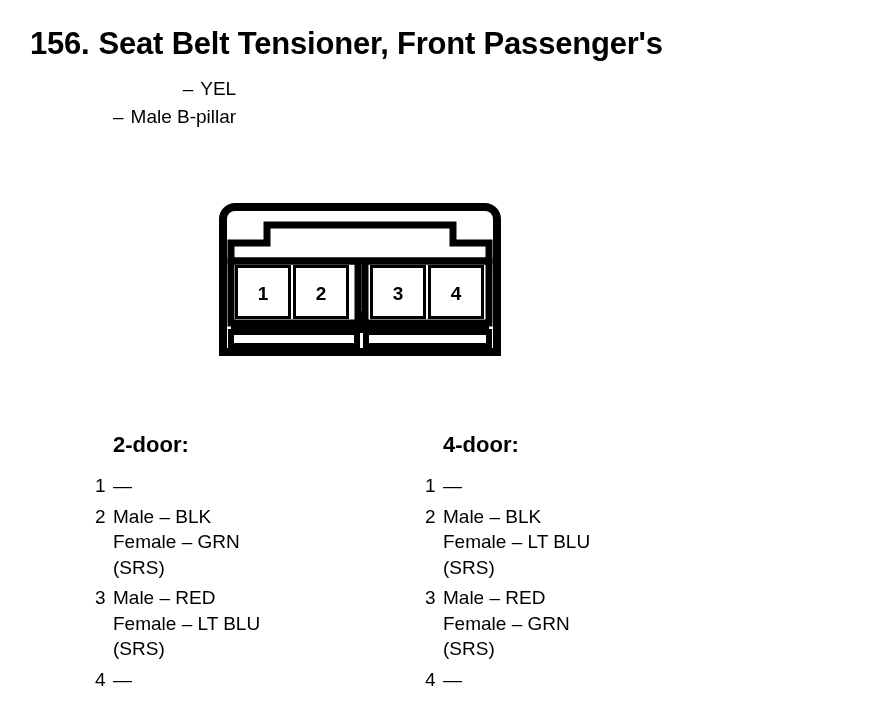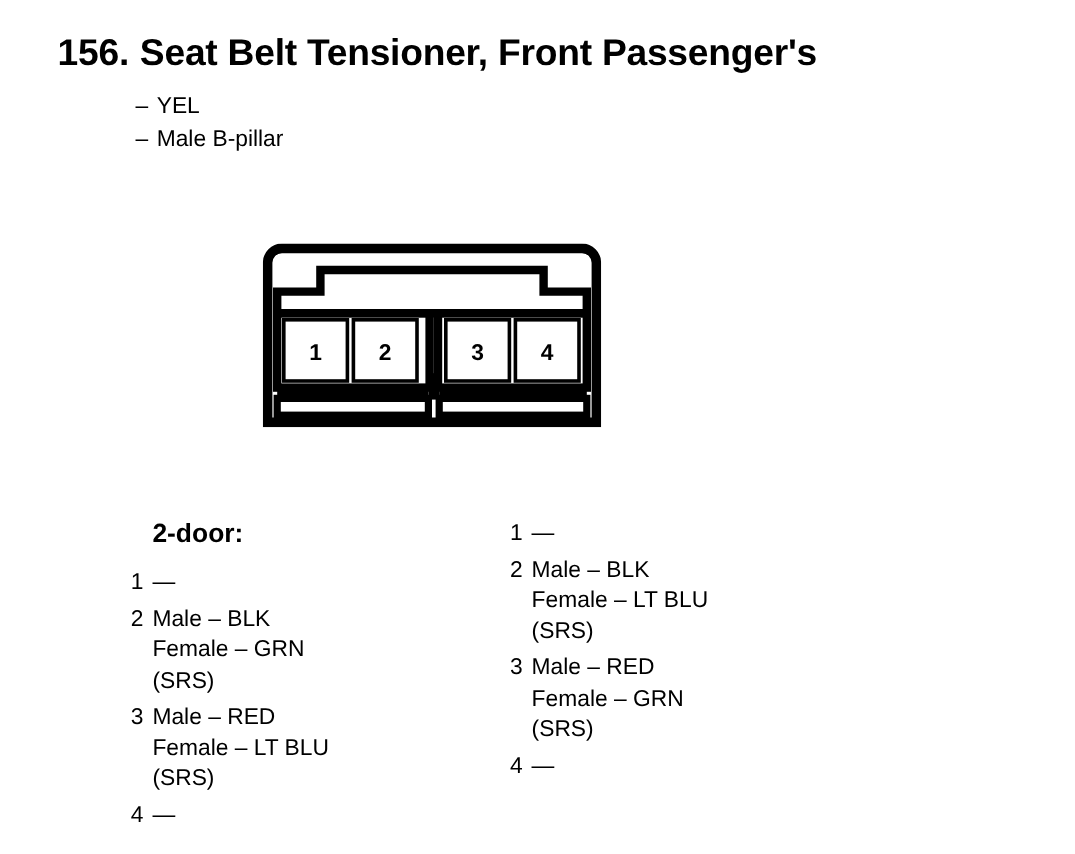--- a/index.html
+++ b/index.html
@@ -19,30 +19,30 @@
   
   .title {
     position: absolute;
     left: 30px;
     top: 26px;
     font-size: 31px;
     font-weight: bold;
     letter-spacing: -0.2px;
     white-space: nowrap;
   }
-  .title .num { margin-right: 9px; margin-left: 18px; }
+  .title .num { margin-right: 9px; }
 
   .bullets {
     position: absolute;
     left: 113px;
     top: 75px;
     font-size: 19px;
     line-height: 28px;
   }
-  .bullet { white-space: nowrap; }
+  .bullet { white-space: nowrap; text-align: right; }
   .bullet .dash { margin-right: 7px; }
 
   
   .connector {
     position: absolute;
     left: 219px;
     top: 203px;
     width: 282px;
     height: 153px;
   }
@@ -52,21 +52,21 @@
   .pin-columns {
     position: absolute;
     left: 0;
     top: 432px;
     width: 896px;
   }
   .pin-col {
     position: absolute;
     top: 0;
   }
-  .pin-col.col-2door { left: 109px; }
+  .pin-col.col-2door { left: 95px; }
   .pin-col.col-4door { left: 425px; }
 
   .col-header {
     font-size: 22px;
     font-weight: bold;
     margin-left: 18px;
     margin-bottom: 15px;
     white-space: nowrap;
   }
 
@@ -165,20 +165,21 @@
 
     <div class="pin-row">
       <span class="pin-num">4</span>
       <span class="pin-lines">
         <span class="pin-line">—</span>
       </span>
     </div>
   </div>
 
   <div class="pin-col col-4door">
+    <div class="col-header">4-door:</div>
 
     <div class="pin-row">
       <span class="pin-num">1</span>
       <span class="pin-lines">
         <span class="pin-line">—</span>
       </span>
     </div>
 
     <div class="pin-row">
       <span class="pin-num">2</span>

